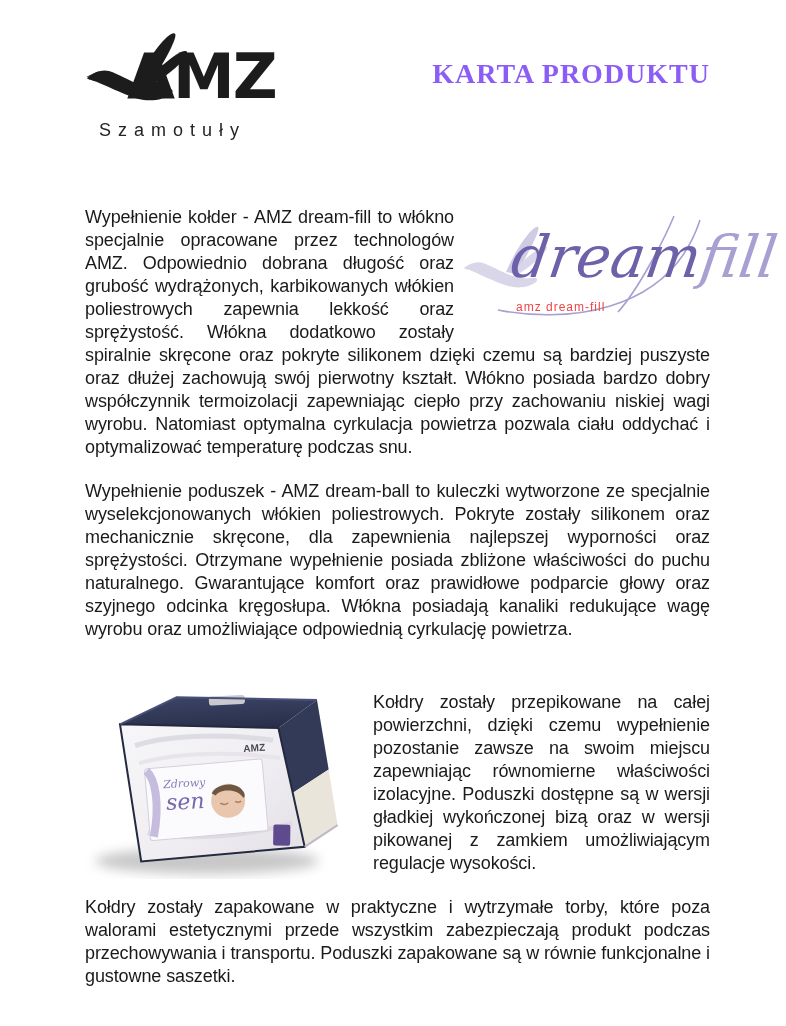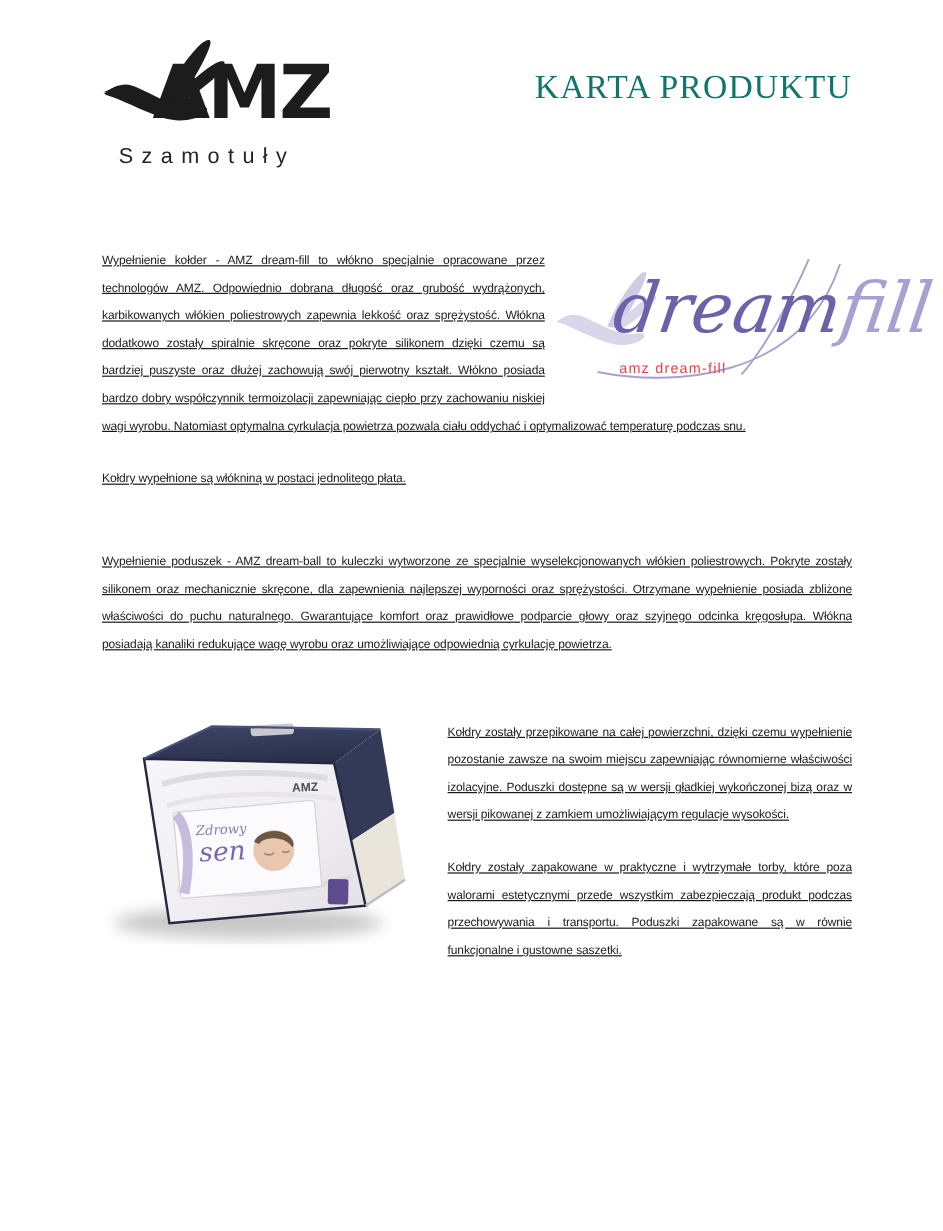--- a/index.html
+++ b/index.html
@@ -40,34 +40,33 @@
     font-size:18px;
     letter-spacing:7px;
     color:#242424;
     padding-left:14px;
     font-weight:400;
   }
   .doc-title{
     position:absolute; right:0; top:58px;
     margin:0;
     font-family:"Liberation Serif","DejaVu Serif",serif;
-    font-weight:400;
+    font-weight:700;
     font-size:28px;
     letter-spacing:1px;
-    color:#0f766e;
+    color:#8b5cf6;
     white-space:nowrap;
   }
   
   .bodytext p{
     margin:0 0 21px 0;
-    font-size:10px;
+    font-size:18px;
     line-height:23px;
     text-align:justify;
     letter-spacing:-0.1px;
-    text-decoration:underline;
   }
   p.single-line{ margin-bottom:46px; }
   .section-fill{ margin-top:38px; }
   
   .dreamfill{
     float:right;
     width:242px;height:136px;
     margin:-6px 0 4px 14px;
     position:relative;
   }
@@ -136,21 +135,20 @@
             <path fill="#d9d6ea" d="M2,44 C8,39 15,37 21,39 C30,42 39,48 51,52 C58,54 64,55 69,54 C74,53 77,55 74,58 C67,64 53,65 43,61 C31,57 19,51 10,47 C5,45 2,45 2,44 Z"></path>
             <path fill="#cfcbe5" d="M44,48 C50,34 60,16 70,6 C74,2 78,1 76,7 C73,17 63,35 54,50 Z"></path>
             <path fill="#d9d6ea" d="M52,46 C59,39 70,28 80,23 C84,21 86,22 84,26 C79,34 66,44 58,49 Z"></path>
           </svg>
           <div class="df-words"><span class="df-dream">dream</span><span class="df-fill">fill</span></div>
           <div class="df-caption">amz dream-fill</div>
         </div>
         <p>Wypełnienie kołder - AMZ dream-fill to włókno specjalnie opracowane przez technologów AMZ. Odpowiednio dobrana długość oraz grubość wydrążonych, karbikowanych włókien poliestrowych zapewnia lekkość oraz sprężystość. Włókna dodatkowo zostały spiralnie skręcone oraz pokryte silikonem dzięki czemu są bardziej puszyste oraz dłużej zachowują swój pierwotny kształt. Włókno posiada bardzo dobry współczynnik termoizolacji zapewniając ciepło przy zachowaniu niskiej wagi wyrobu. Natomiast optymalna cyrkulacja powietrza pozwala ciału oddychać i optymalizować temperaturę podczas snu.</p>
       </div>
 
-      <p class="single-line">Kołdry wypełnione są włókniną w postaci jednolitego płata.</p>
 
       <p>Wypełnienie poduszek - AMZ dream-ball to kuleczki wytworzone ze specjalnie wyselekcjonowanych włókien poliestrowych. Pokryte zostały silikonem oraz mechanicznie skręcone, dla zapewnienia najlepszej wyporności oraz sprężystości. Otrzymane wypełnienie posiada zbliżone właściwości do puchu naturalnego. Gwarantujące komfort oraz prawidłowe podparcie głowy oraz szyjnego odcinka kręgosłupa. Włókna posiadają kanaliki redukujące wagę wyrobu oraz umożliwiające odpowiednią cyrkulację powietrza.</p>
 
 
       <div class="section-package cf">
 
         <div class="product-photo">
           <svg width="276" height="200" viewBox="0 0 276 200">
             <defs>
               <filter id="soft" x="-30%" y="-30%" width="160%" height="160%">

